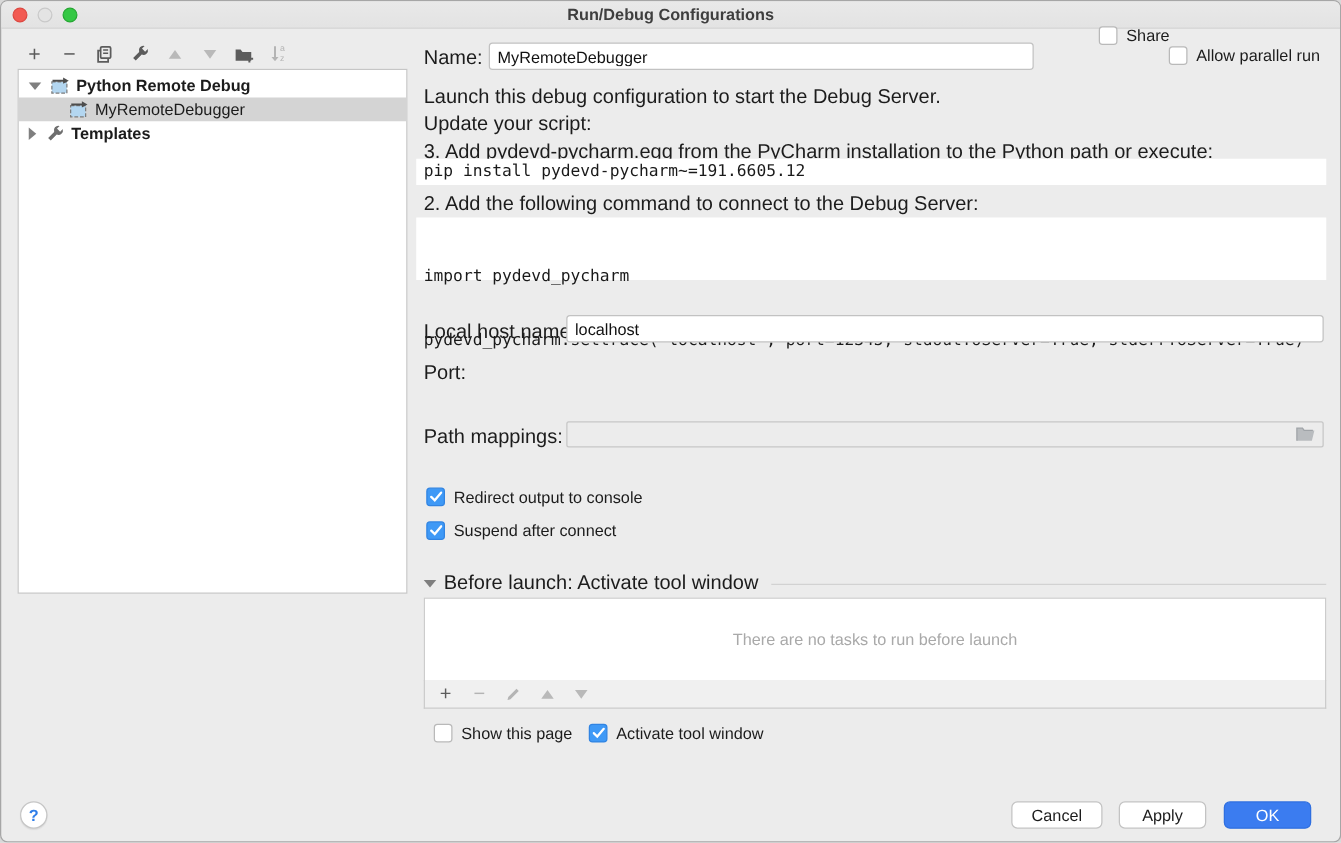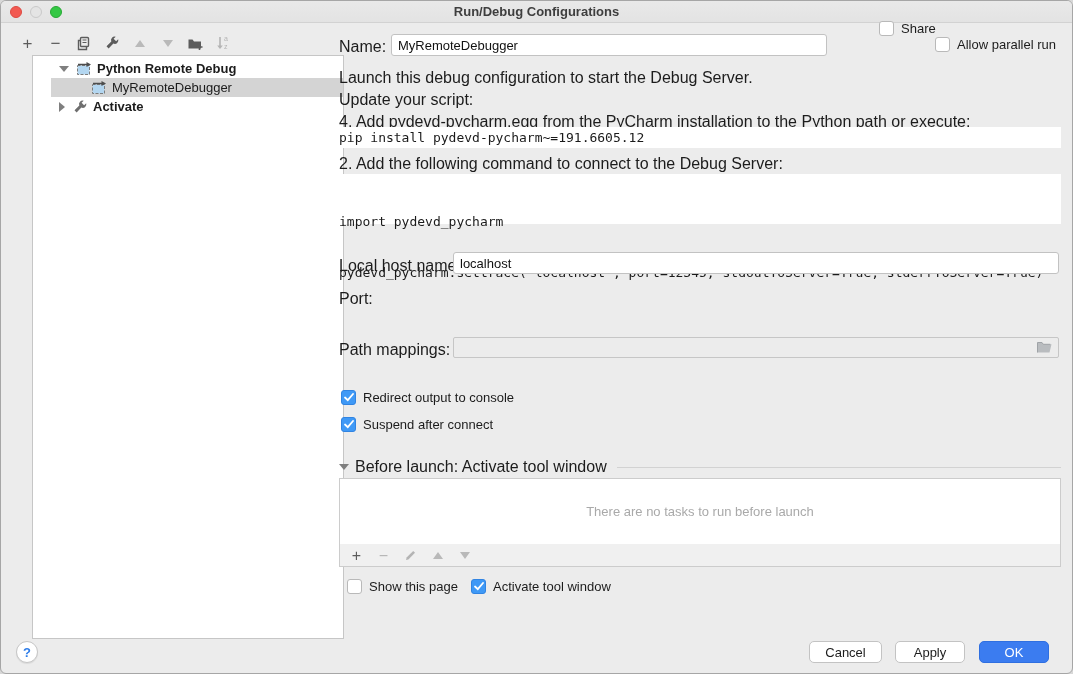--- a/index.html
+++ b/index.html
@@ -28,22 +28,22 @@
     display:flex; align-items:center; gap:11px;
   }
   .tbtn { width:17px; height:17px; display:flex; align-items:center; justify-content:center;
           color:#5c5c5c; font-size:17px; line-height:17px; }
   .tbtn.disabled { color:#b4b4b4; }
   .tri { width:0; height:0; }
   .tri.up   { border-left:5px solid transparent; border-right:5px solid transparent; border-bottom:7px solid #b9b9b9; }
   .tri.down { border-left:5px solid transparent; border-right:5px solid transparent; border-top:7px solid #b9b9b9; }
   
   .tree-panel {
-    position:absolute; left:31px; top:54px; width:312px; height:584px;
-    background:#ffffff; border:1px solid #c6c6c6;padding-left:18px;
+    position:absolute; left:13px; top:54px; width:312px; height:420px;
+    background:#ffffff; border:1px solid #c6c6c6;
   }
   .tree-row { position:relative; height:19px; display:flex; align-items:center; }
   .tree-row.selected { background:#d4d4d4; }
   .twisty { width:0; height:0; margin-left:8px; }
   .twisty.expanded { border-left:5px solid transparent; border-right:5px solid transparent; border-top:6px solid #7f7f7f; }
   .twisty.collapsed { border-top:5px solid transparent; border-bottom:5px solid transparent; border-left:6px solid #7f7f7f; }
   .ticon { width:16px; height:16px; margin-left:7px; display:inline-flex; }
   .tlabel { margin-left:5px; }
   .tlabel.bold { font-weight:700; }
   .indent { width:20px; }
@@ -164,40 +164,40 @@
       </span>
       <span class="tlabel">MyRemoteDebugger</span>
     </div>
     <div class="tree-row">
       <span class="twisty collapsed"></span>
       <span class="ticon">
         <svg width="16" height="16" viewBox="0 0 16 16">
             <path d="M14.2 4.2a3.6 3.6 0 0 1-4.8 4.4L4.6 13.4 2.5 11.3 7.3 6.5a3.6 3.6 0 0 1 4.4-4.8L9.6 3.8l2.5 2.5 2.1-2.1z" fill="#6f6f6f"></path>
           </svg>
       </span>
-      <span class="tlabel bold">Activate</span>
+      <span class="tlabel bold">Templates</span>
     </div>
   </div>
 
   <span class="abs label" style="left:338px; top:37px;">Name:</span>
   <div class="field-wrap" style="left:390px; top:33px; width:436px; position:absolute;">
     <input class="field" value="MyRemoteDebugger" style="">
   </div>
   <span class="abs cb" style="left:866px; top:20px;margin-left:12px;">
     <span class="box"></span>
     <span>Share</span>
   </span>
   <span class="abs cb" style="left:934px; top:36px;">
     <span class="box"></span>
     <span>Allow parallel run</span>
   </span>
 
   <span class="abs label" style="left:338px; top:68px;">Launch this debug configuration to start the Debug Server.</span>
   <span class="abs label" style="left:338px; top:90px;">Update your script:</span>
-  <span class="abs label" style="left:338px; top:112px;">4. Add pydevd-pycharm.egg from the PyCharm installation to the Python path or execute:</span>
+  <span class="abs label" style="left:338px; top:112px;">3. Add pydevd-pycharm.egg from the PyCharm installation to the Python path or execute:</span>
   <div class="abs codeline" style="left:332px; top:126px; width:728px; height:21px; line-height:21px; padding-left:6px;">pip install pydevd-pycharm~=191.6605.12</div>
   <span class="abs label" style="left:338px; top:154px;">2. Add the following command to connect to the Debug Server:</span>
   <div class="abs codeline" style="left:332px; top:173px; width:728px; height:50px; padding:5px 0 0 6px;">
     <div>import pydevd_pycharm</div>
     <div>pydevd_pycharm.settrace('localhost', port=12345, stdoutToServer=True, stderrToServer=True)</div>
   </div>
 
   <span class="abs label" style="left:338px; top:256px;">Local host name:</span>
   <div class="field-wrap" style="left:452px; top:251px; width:606px; position:absolute;">
     <input class="field" value="localhost" style="">

